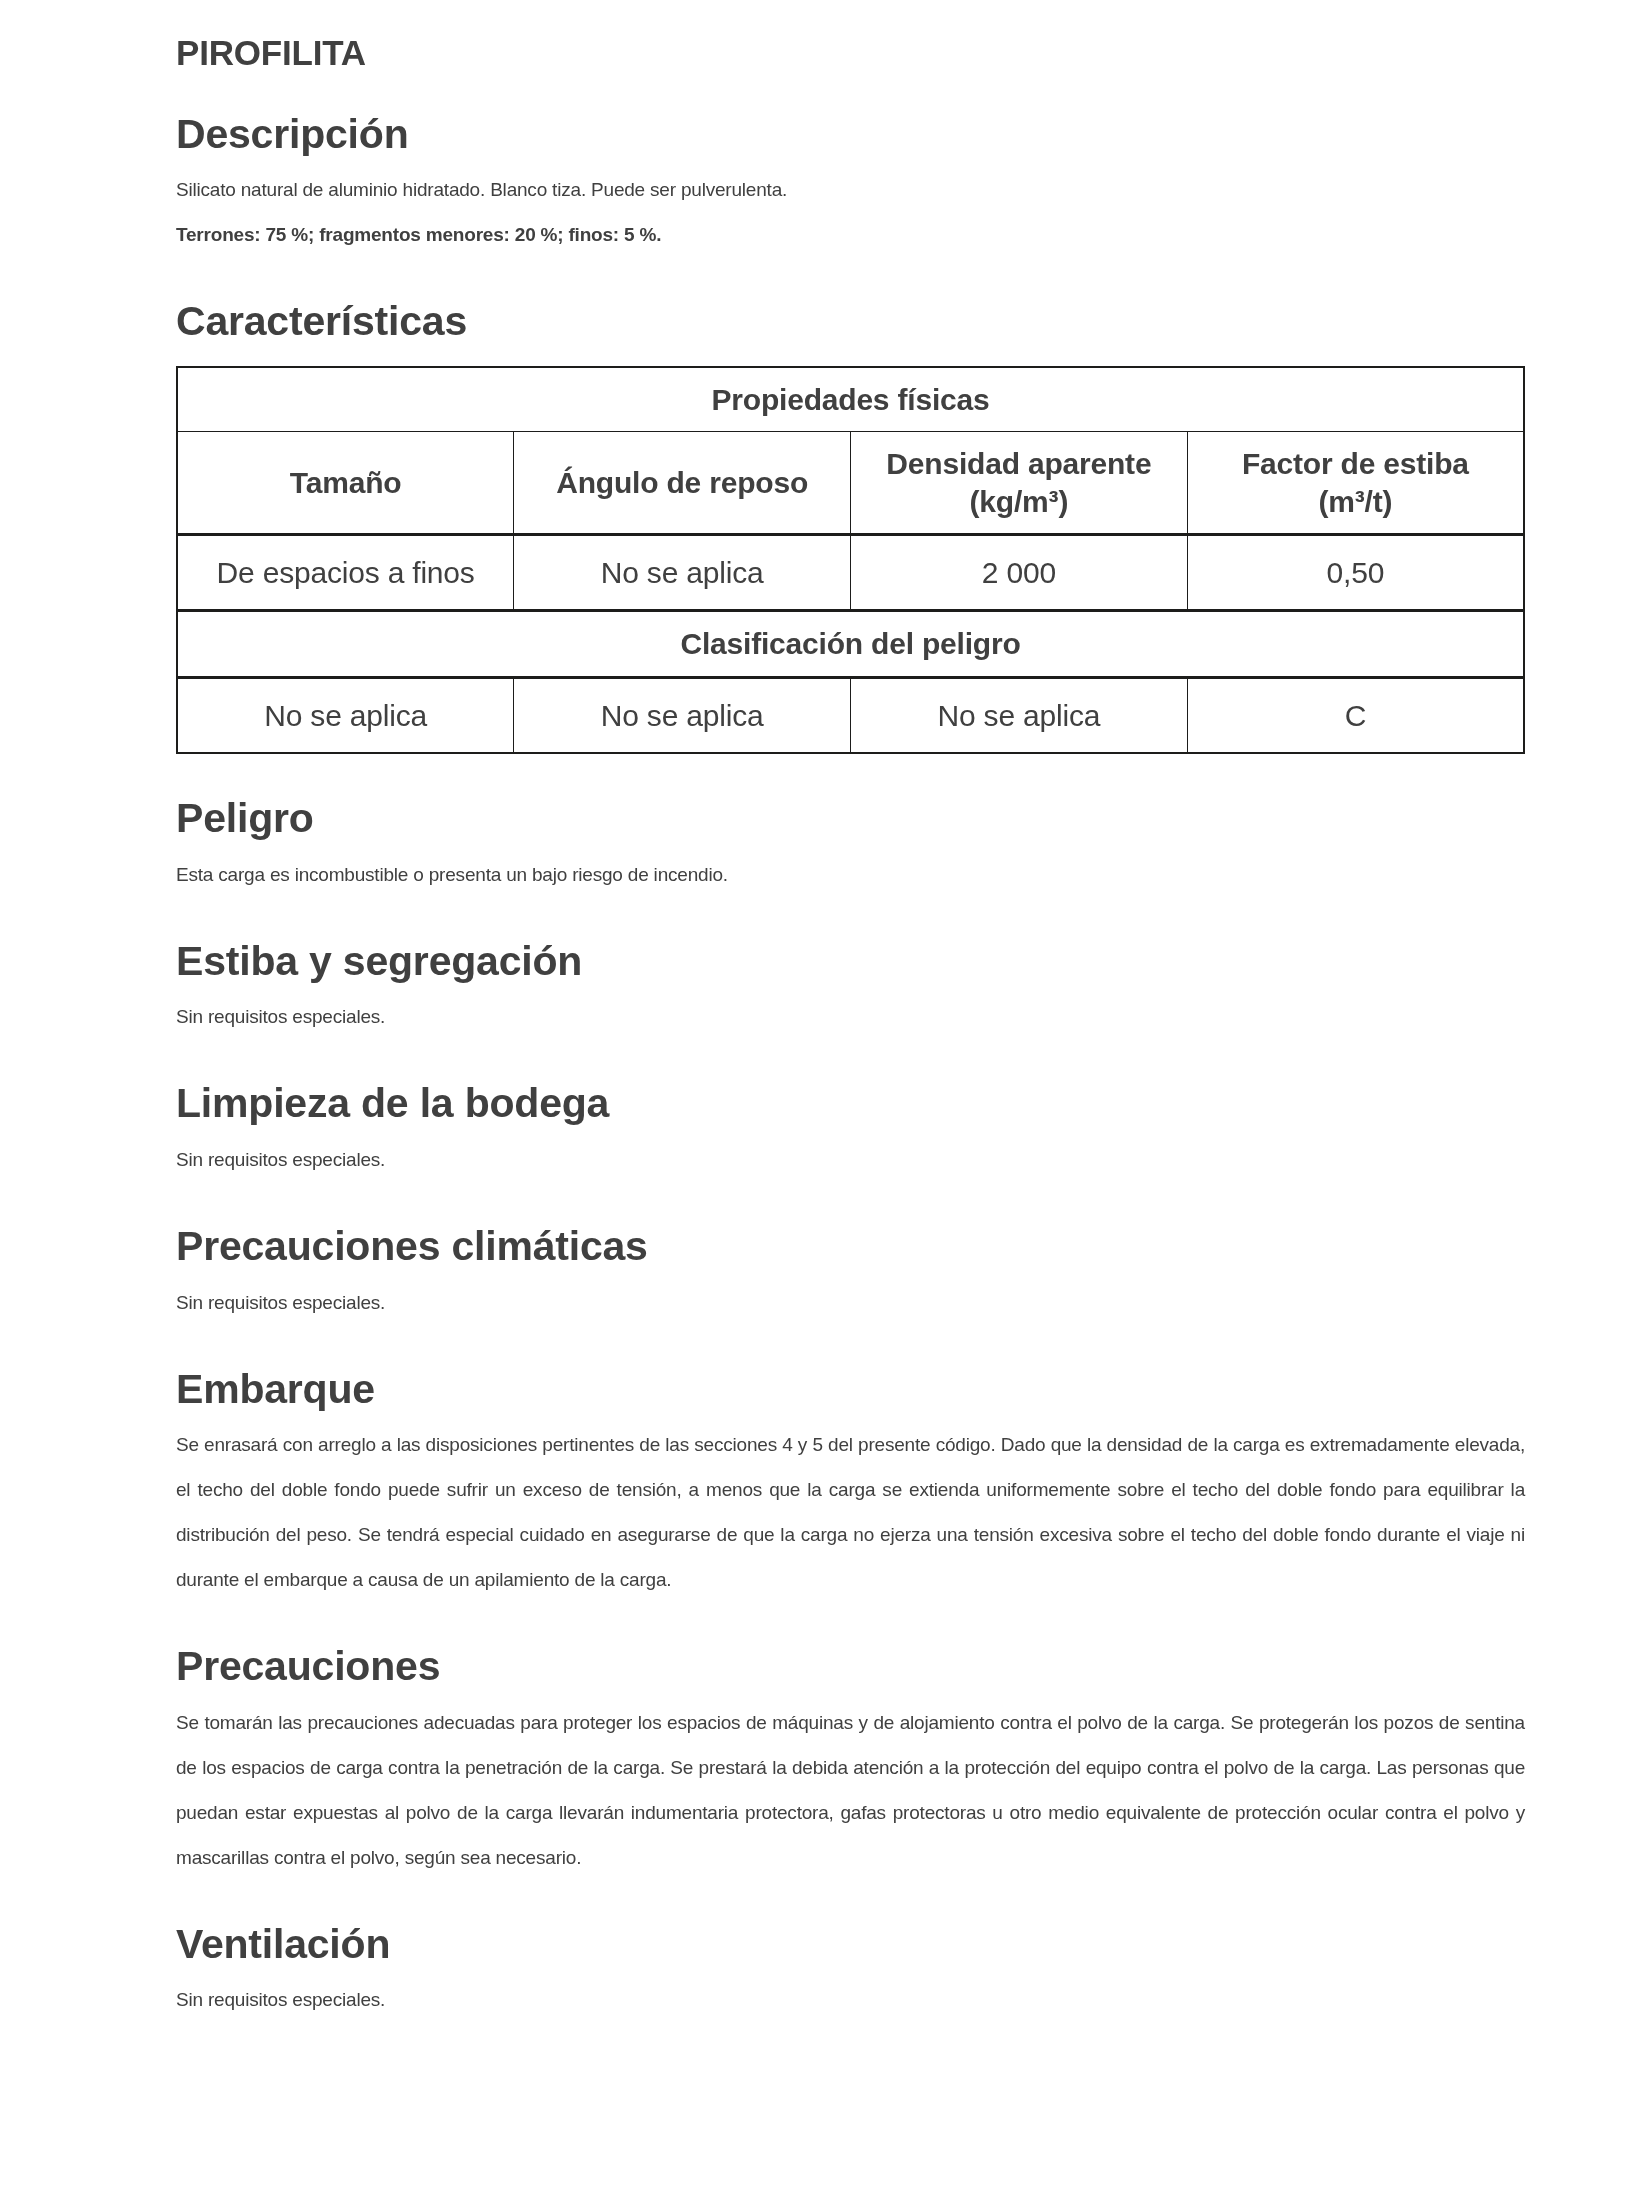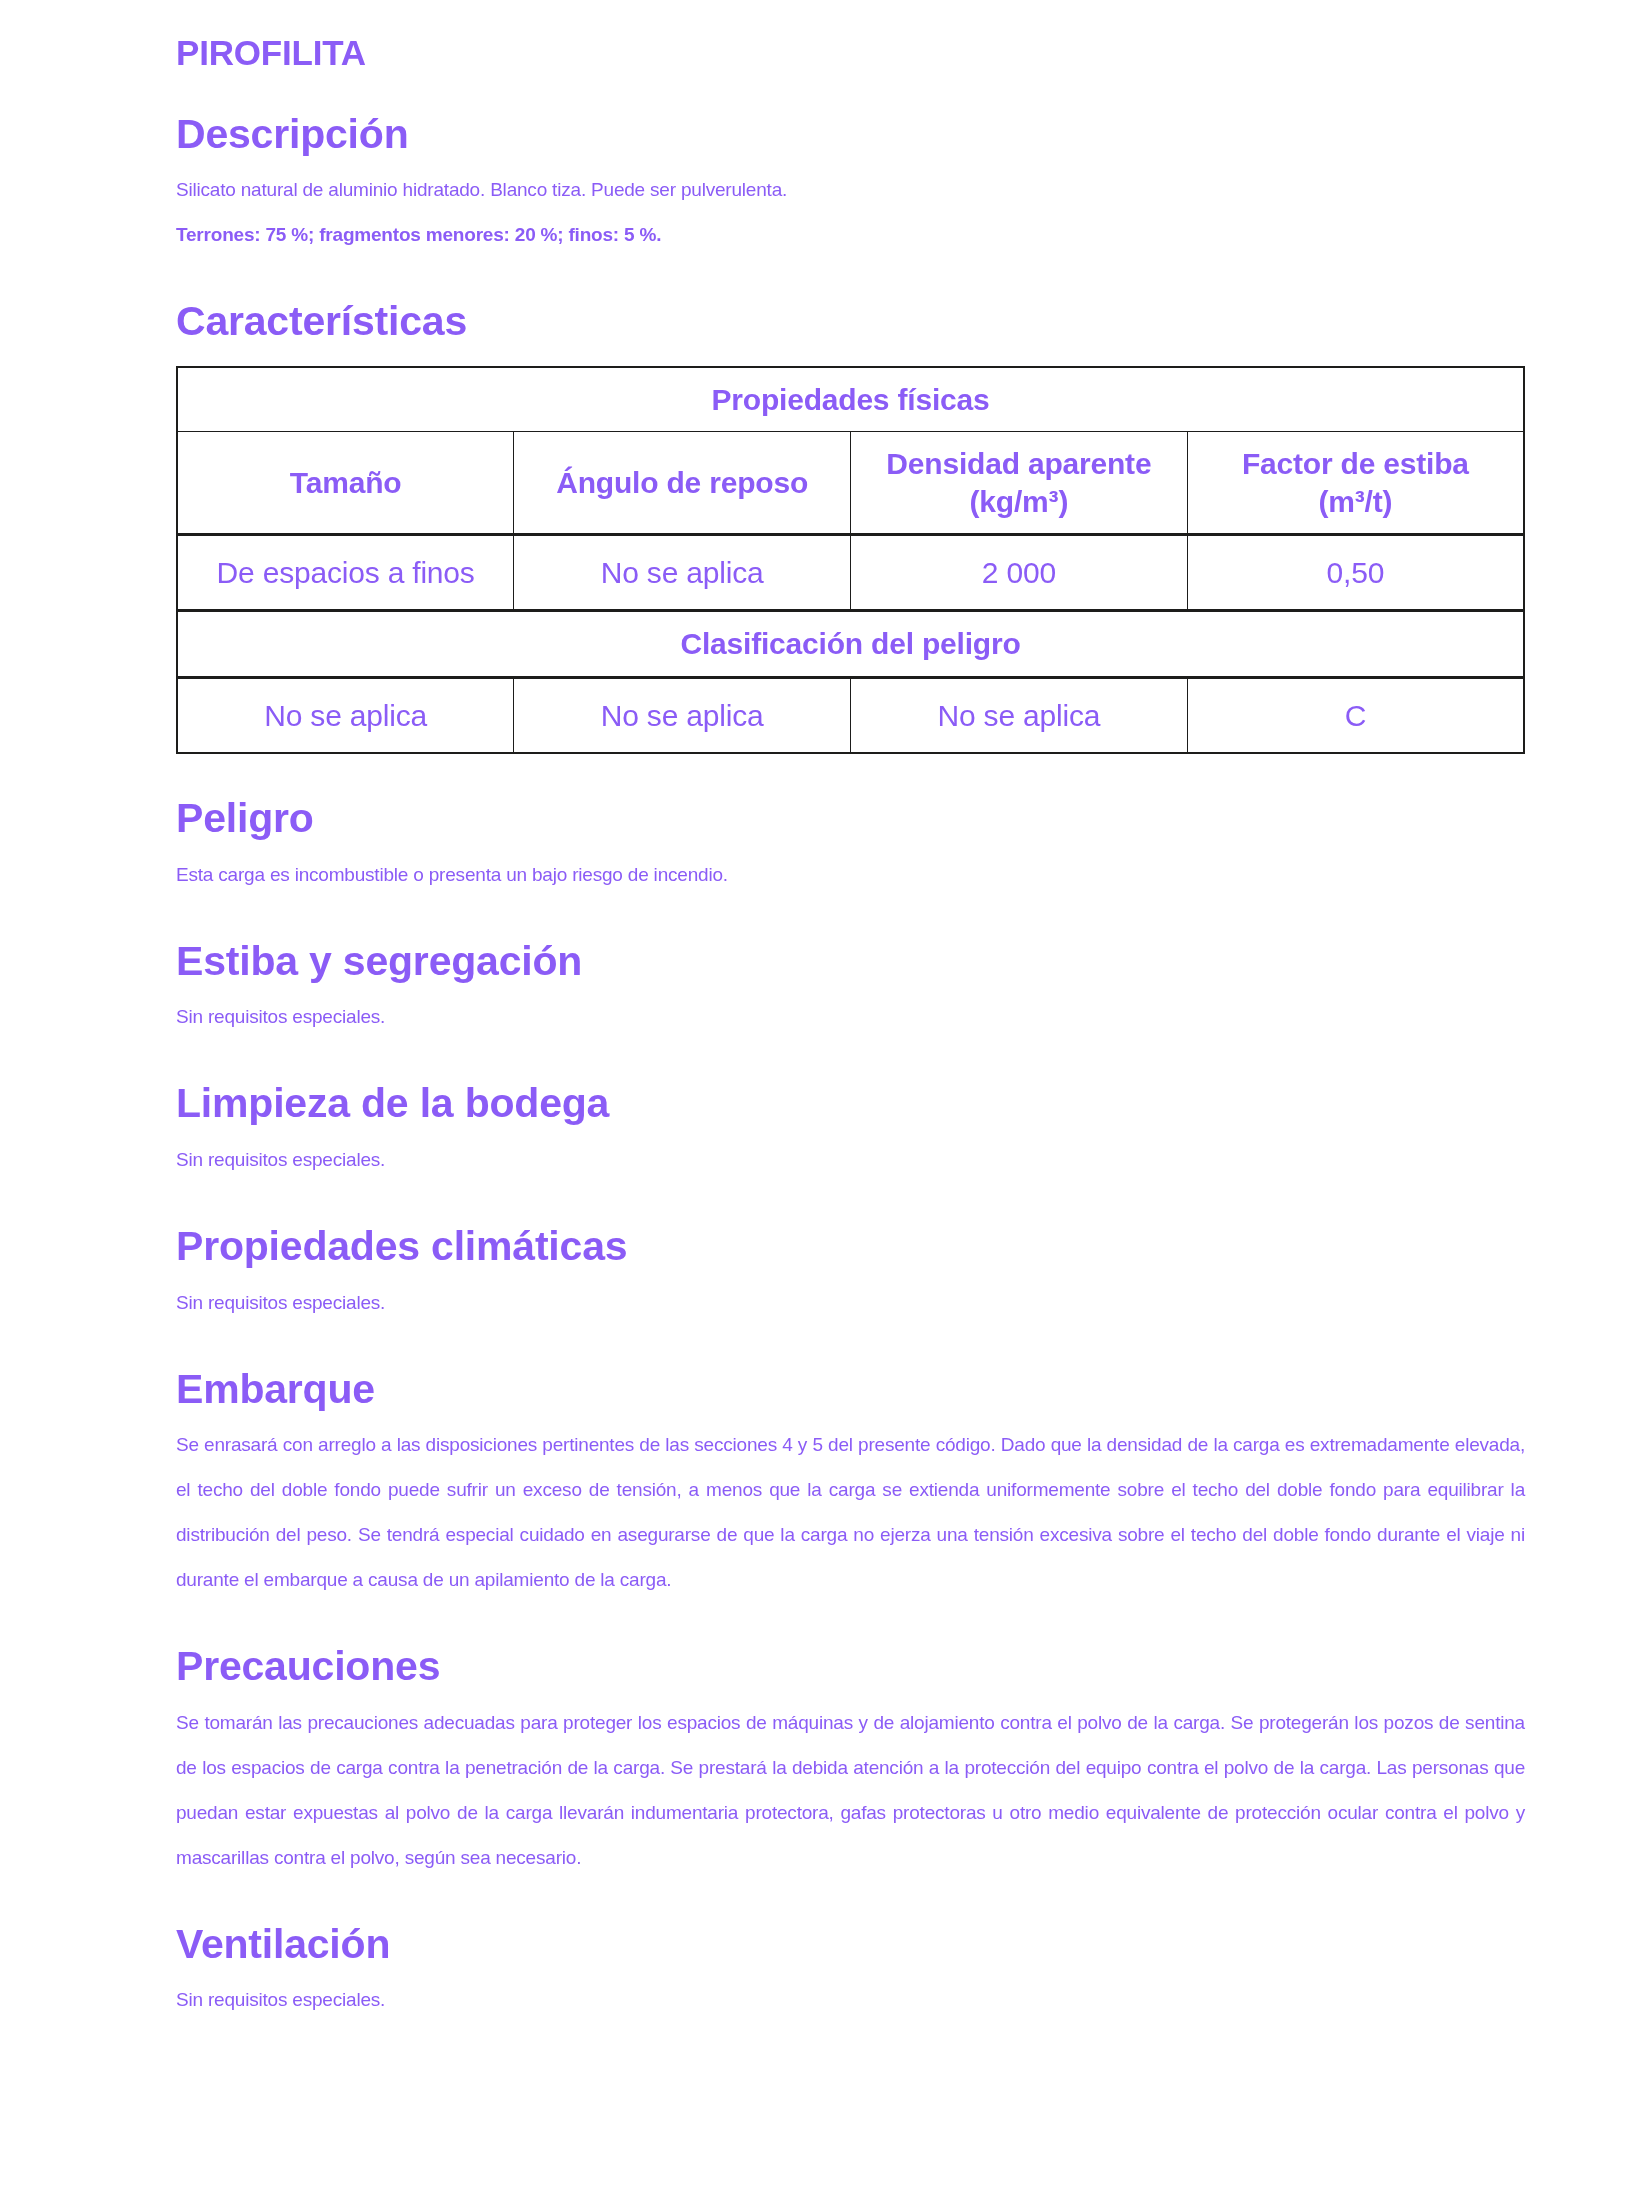--- a/index.html
+++ b/index.html
@@ -6,21 +6,21 @@
     margin: 0;
     padding: 0;
     background: #e8e8e8;
   }
   .page {
     position: relative;
     width: 1648px;
     height: 2205px;
     margin: 0 auto;
     background: #ffffff;
-    color: #8b5cf6;
+    color: #404040;
     font-family: "Liberation Sans", "DejaVu Sans", sans-serif;
     box-sizing: border-box;
     padding: 20.7px 123px 0 176px;
     overflow: hidden;
     letter-spacing: -0.2px;
   }
   .doc-title {
     font-size: 35px;
     font-weight: bold;
     margin: 12.7px 0 0 0;
@@ -150,21 +150,21 @@
     <h2 class="sec-heading">Estiba y segregación</h2>
     <p class="body-text">Sin requisitos especiales.</p>
   </div>
 
   <div class="section">
     <h2 class="sec-heading">Limpieza de la bodega</h2>
     <p class="body-text">Sin requisitos especiales.</p>
   </div>
 
   <div class="section">
-    <h2 class="sec-heading">Propiedades climáticas</h2>
+    <h2 class="sec-heading">Precauciones climáticas</h2>
     <p class="body-text">Sin requisitos especiales.</p>
   </div>
 
   <div class="section">
     <h2 class="sec-heading">Embarque</h2>
     <p class="body-text justify">Se enrasará con arreglo a las disposiciones pertinentes de las secciones 4 y 5 del presente código. Dado que la densidad de la carga es extremadamente elevada, el techo del doble fondo puede sufrir un exceso de tensión, a menos que la carga se extienda uniformemente sobre el techo del doble fondo para equilibrar la distribución del peso. Se tendrá especial cuidado en asegurarse de que la carga no ejerza una tensión excesiva sobre el techo del doble fondo durante el viaje ni durante el embarque a causa de un apilamiento de la carga.</p>
   </div>
 
   <div class="section">
     <h2 class="sec-heading">Precauciones</h2>

